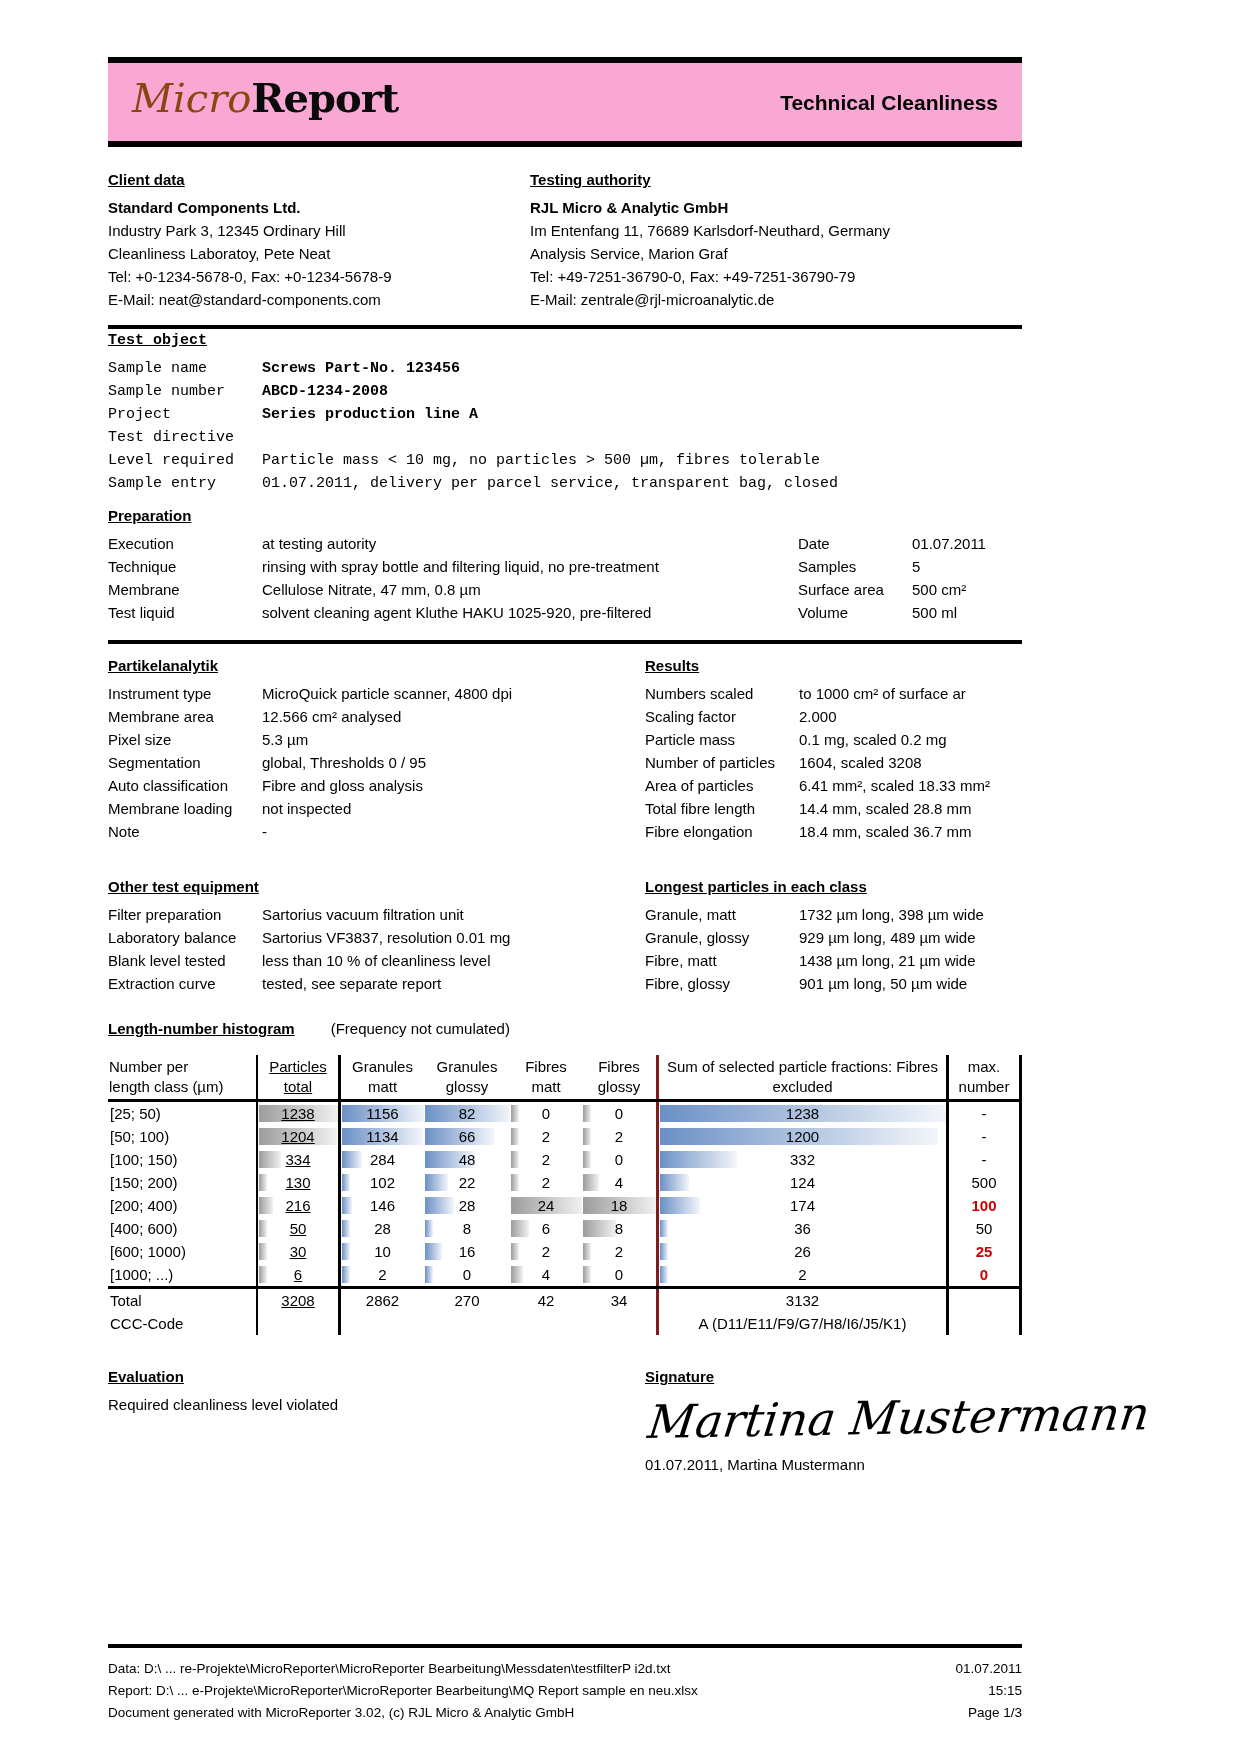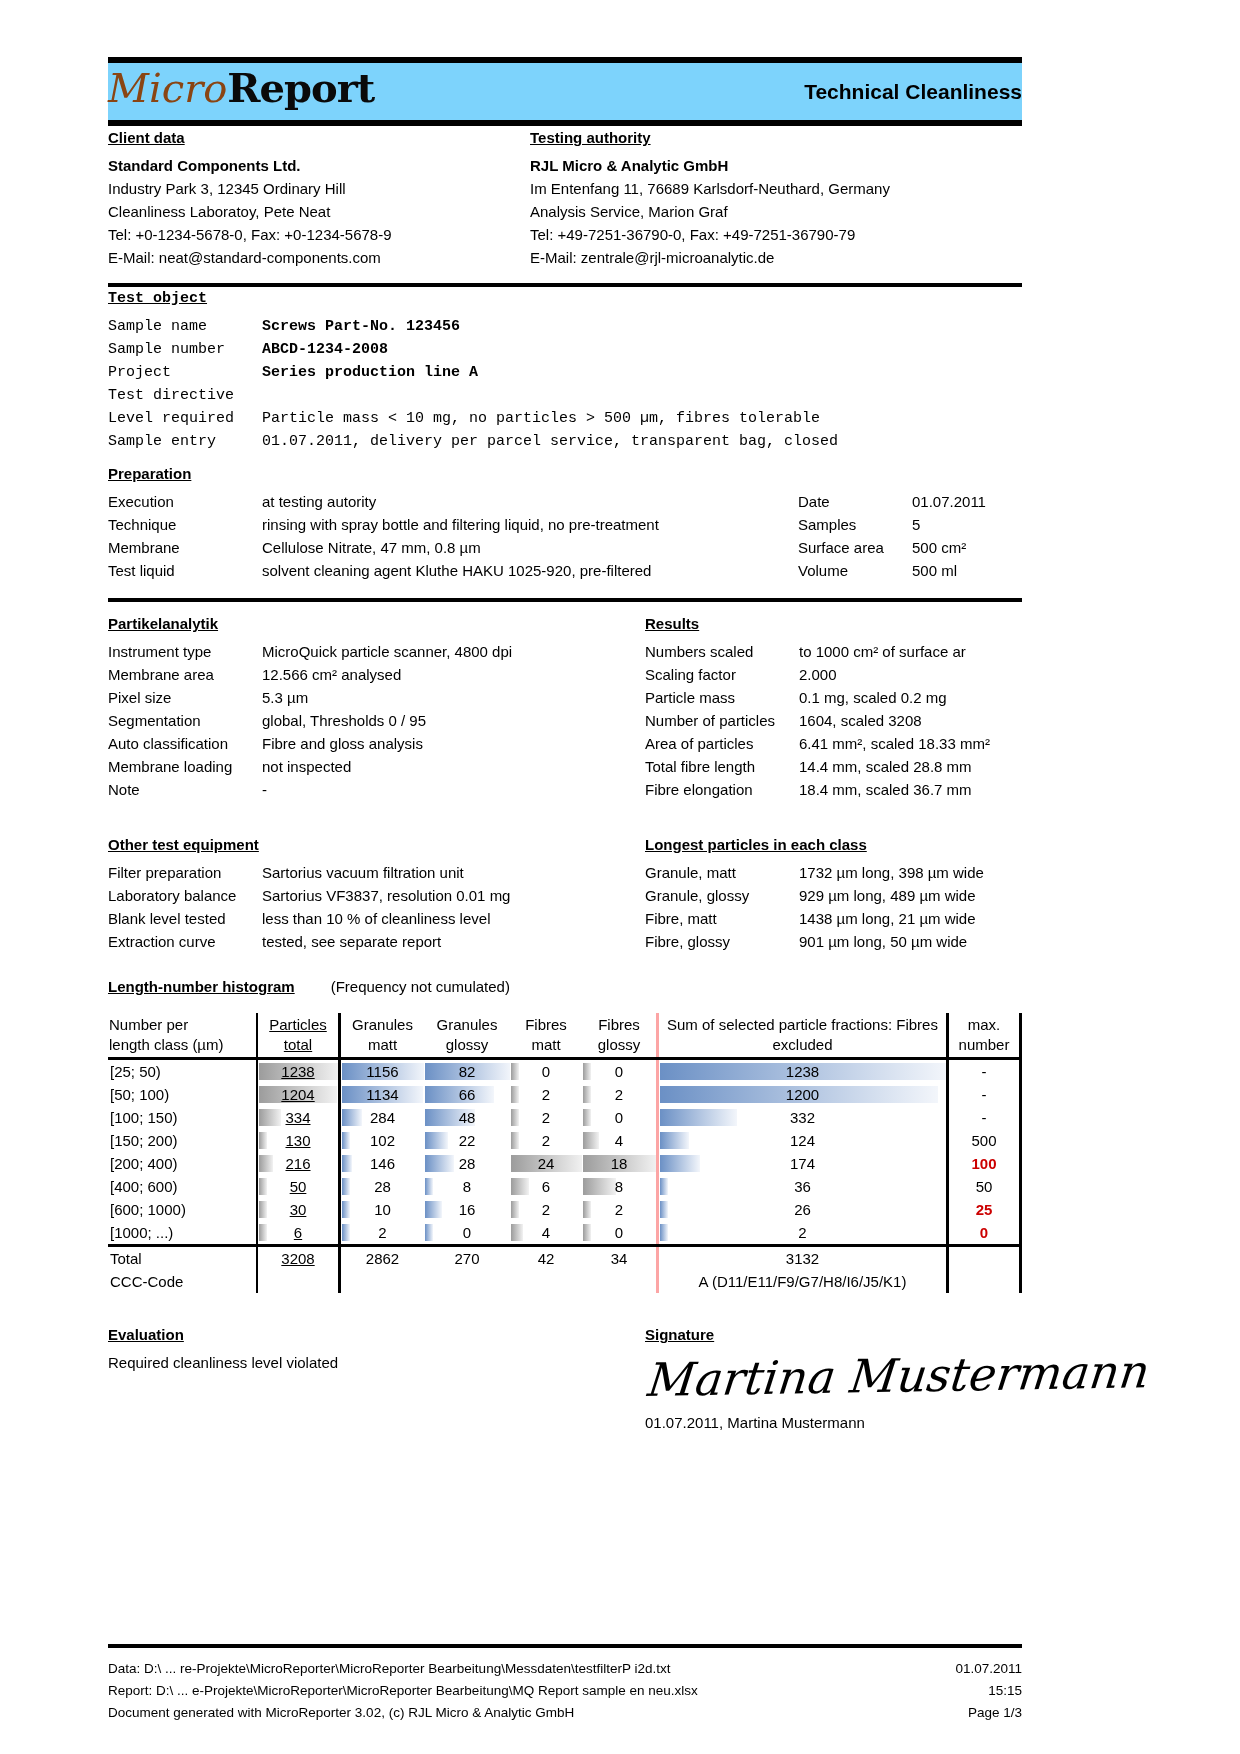--- a/index.html
+++ b/index.html
@@ -3,54 +3,54 @@
 <meta charset="utf-8">
 <style>
   html,body{margin:0;padding:0;background:#fff;}
   .page{
     width:1240px;height:1754px;box-sizing:border-box;
     padding:57px 218px 30px 108px;
     font-family:"Liberation Sans",sans-serif;font-size:15px;line-height:23px;color:#000;
     display:flex;flex-direction:column;overflow:hidden;background:#fff;
   }
   .bar-black{height:6px;background:#000;}
-  .header-band{height:57px;background:#7dd3fc;display:flex;align-items:center;justify-content:space-between;padding:0 0;}
+  .header-band{height:78px;background:#f9a8d4;display:flex;align-items:center;justify-content:space-between;padding:0 24px;}
   .logo{white-space:nowrap;}
   .logo-micro{font-family:"DejaVu Serif",serif;font-style:italic;font-size:40px;color:#8a4513;}
   .logo-report{font-family:"DejaVu Serif",serif;font-weight:600;font-size:40px;color:#0a0a0a;letter-spacing:-1px;}
   .header-title{font-size:21px;font-weight:bold;}
   .sec-heading{font-weight:bold;text-decoration:underline;margin-bottom:5px;}
   .rule{height:4px;background:#000;}
   .company{font-weight:bold;}
   .two-col{display:flex;}
   .col-left{width:537px;flex:none;}
   .col-left.narrow{width:422px;}
   .col-right{flex:1;}
   .kv-row{display:flex;}
   .kv-label{width:154px;flex:none;}
   .kv-value{flex:1;}
   .bold{font-weight:bold;}
-  .mt-client{}
+  .mt-client{margin-top:21px;}
   .mt-rule1{margin-top:14px;}
   .mt-testobj{font-family:Liberation Mono, monospace;}
   .mt-prep{margin-top:9px;}
   .mt-rule2{margin-top:16px;}
   .mt-partikel{margin-top:10px;}
   .mt-equip{margin-top:32px;}
   .mt-hist{margin-top:22px;display:flex;align-items:baseline;}
   .hist-note{margin-left:36px;}
   .prep-grid{display:grid;grid-template-columns:154px 536px 114px 1fr;}
   
   .table{margin-top:10px;}
   .t-row{display:grid;grid-template-columns:148px 82px 86px 86px 72px 74px 1fr 76px;}
   .t-cell{position:relative;height:23px;line-height:23px;text-align:center;overflow:hidden;}
   .t-c1{text-align:left;padding-left:2px;}
   .t-c2{border-left:2px solid #000;text-decoration:underline;}
   .t-c3{border-left:3px solid #000;}
-  .t-c7{border-left:3px solid #fca5a5;}
+  .t-c7{border-left:3px solid #7f1d1d;}
   .t-c8{border-left:3px solid #000;border-right:3px solid #000;}
   .t-header{border-bottom:3px solid #000;}
   .t-header .t-cell{height:auto;line-height:20px;padding:2px 1px;}
   .t-total{border-top:3px solid #000;}
   .bar{position:absolute;left:1px;top:3px;height:17px;z-index:0;}
   .bar.blue{background:linear-gradient(to right,#6b90c5,#f3f6fb);}
   .bar.gray{background:linear-gradient(to right,#9c9c9c,#f2f2f2);}
   .num{position:relative;z-index:1;}
   .red{color:#cc0000;font-weight:bold;}
   

